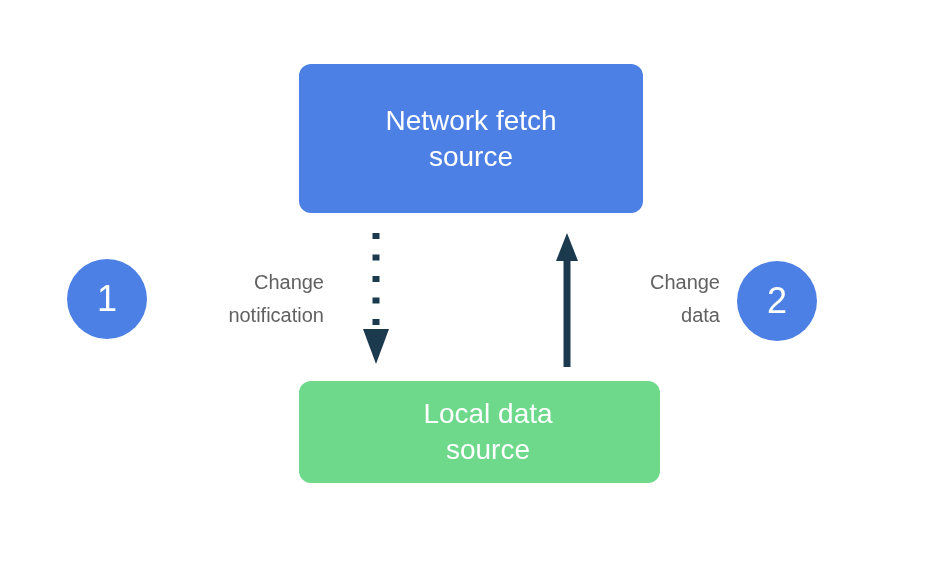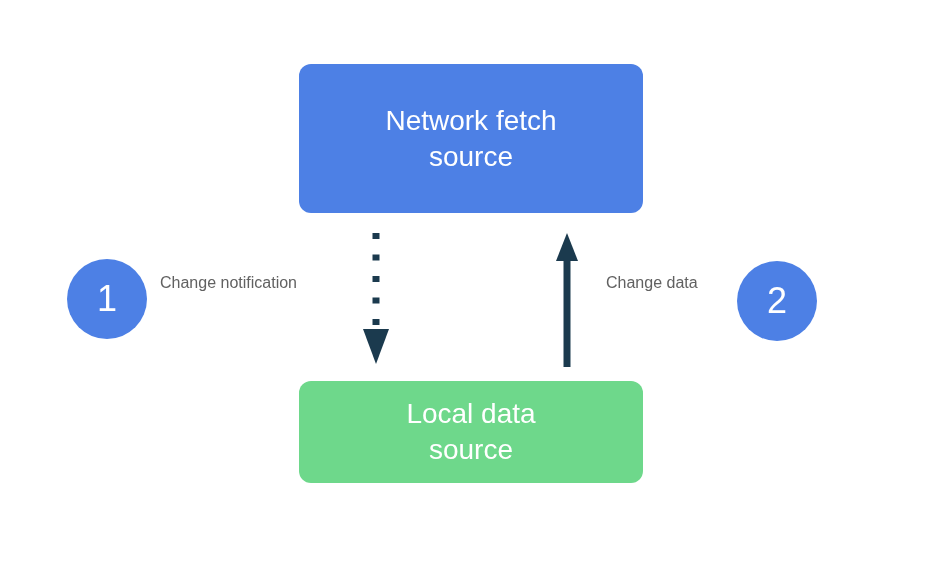--- a/index.html
+++ b/index.html
@@ -34,42 +34,43 @@
     width: 344px;
     height: 149px;
     background: var(--network-box, #4D80E5);
   }
   .node-local {
     left: 299px;
     top: 381px;
     width: 344px;
     height: 102px;
     background: var(--local-box, #6ED88B);
+    padding-left: 17px;
   }
   .node span { display: block; }
   .step-badge {
     position: absolute;
     width: 80px;
     height: 80px;
     border-radius: 50%;
     background: var(--step-circle, #4D80E5);
     color: #FFFFFF;
     font-size: 36px;
     display: flex;
     align-items: center;
     justify-content: center;
   }
   .badge-1 { left: 67px;  top: 259px; }
   .badge-2 { left: 737px; top: 261px; }
   .step-label {
     position: absolute;
     color: var(--step-label, #616161);
-    font-size: 16px;
+    font-size: 20px;
     line-height: 33px;
-    text-align: left;
+    text-align: right;
   }
   .label-1 { left: 160px; top: 266px; width: 164px; }
   .label-2 { left: 606px; top: 266px; width: 114px; }
   .arrow {
     position: absolute;
     color: var(--arrow, #1B3A4E);
   }
   .arrow-down { left: 362px; top: 230px; }
   .arrow-up   { left: 556px; top: 233px; }
   .arrow svg { display: block; }

